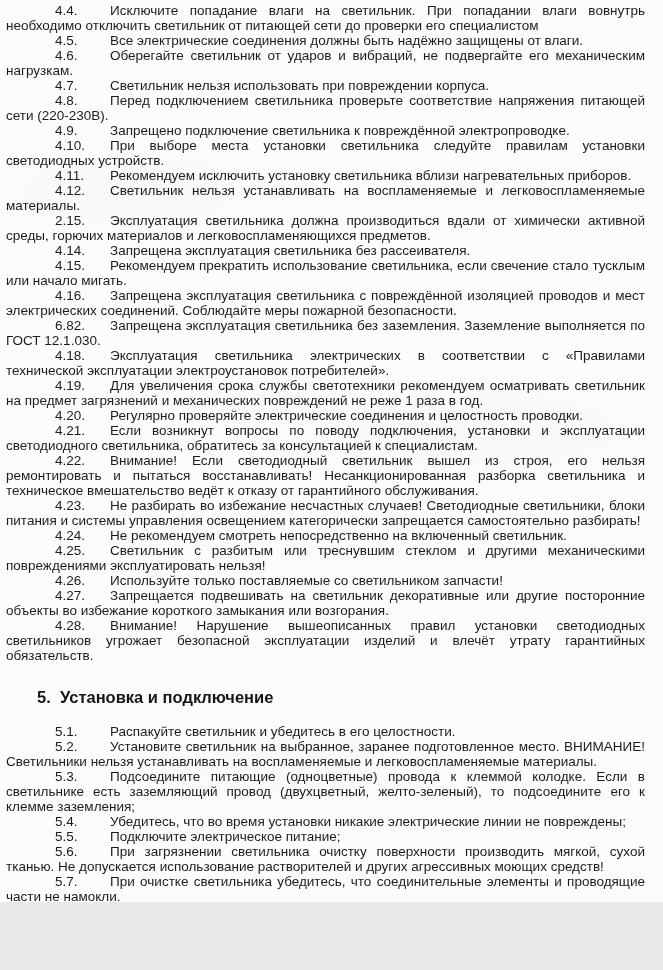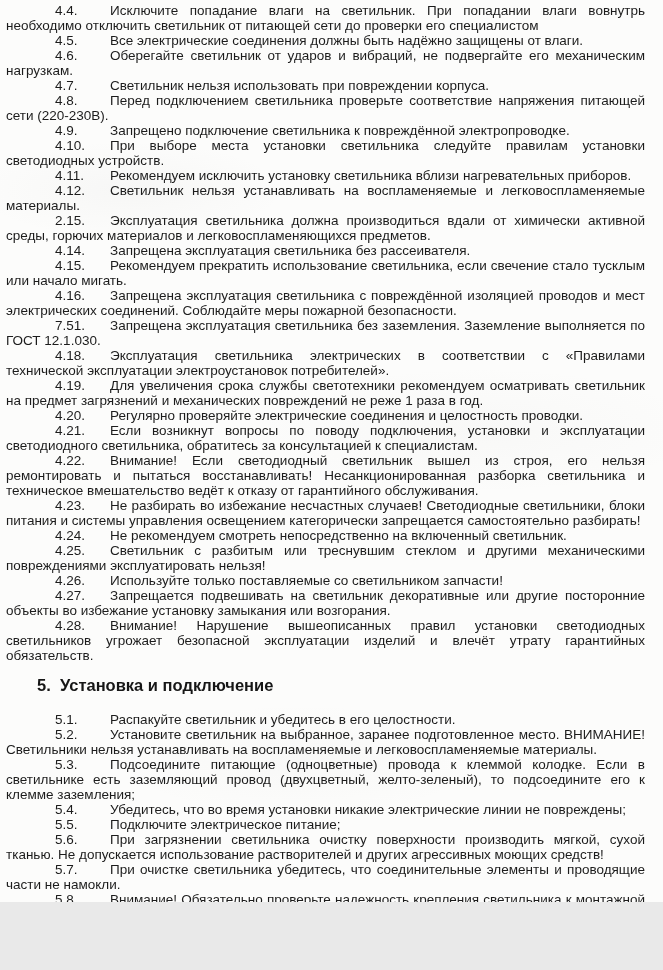--- a/index.html
+++ b/index.html
@@ -29,21 +29,21 @@
     margin: 0;
     text-align: justify;
     text-indent: 49px;
   }
   .pnum {
     display: inline-block;
     width: 55px;
     text-indent: 0;
   }
   .heading {
-    margin: 12px 0 16px 0;
+    margin: 24px 0 16px 0;
     padding-left: 31px;
     font-size: 16.5px;
     line-height: 21px;
     font-weight: bold;
     color: #161616;
     text-indent: 0;
   }
   .hnum {
     display: inline-block;
     width: 23px;
@@ -62,31 +62,31 @@
       <p class="para"><span class="pnum">4.7.</span><span>Светильник нельзя использовать при повреждении корпуса.</span></p>
       <p class="para"><span class="pnum">4.8.</span><span>Перед подключением светильника проверьте соответствие напряжения питающей сети (220-230В).</span></p>
       <p class="para"><span class="pnum">4.9.</span><span>Запрещено подключение светильника к повреждённой электропроводке.</span></p>
       <p class="para"><span class="pnum">4.10.</span><span>При выборе места установки светильника следуйте правилам установки светодиодных устройств.</span></p>
       <p class="para"><span class="pnum">4.11.</span><span>Рекомендуем исключить установку светильника вблизи нагревательных приборов.</span></p>
       <p class="para"><span class="pnum">4.12.</span><span>Светильник нельзя устанавливать на воспламеняемые и легковоспламеняемые материалы.</span></p>
       <p class="para"><span class="pnum">2.15.</span><span>Эксплуатация светильника должна производиться вдали от химически активной среды, горючих материалов и легковоспламеняющихся предметов.</span></p>
       <p class="para"><span class="pnum">4.14.</span><span>Запрещена эксплуатация светильника без рассеивателя.</span></p>
       <p class="para"><span class="pnum">4.15.</span><span>Рекомендуем прекратить использование светильника, если свечение стало тусклым или начало мигать.</span></p>
       <p class="para"><span class="pnum">4.16.</span><span>Запрещена эксплуатация светильника с повреждённой изоляцией проводов и мест электрических соединений. Соблюдайте меры пожарной безопасности.</span></p>
-      <p class="para"><span class="pnum">7.51.</span><span>Запрещена эксплуатация светильника без заземления. Заземление выполняется по ГОСТ 12.1.030.</span></p>
+      <p class="para"><span class="pnum">6.82.</span><span>Запрещена эксплуатация светильника без заземления. Заземление выполняется по ГОСТ 12.1.030.</span></p>
       <p class="para"><span class="pnum">4.18.</span><span>Эксплуатация светильника электрических в соответствии с «Правилами технической эксплуатации электроустановок потребителей».</span></p>
       <p class="para"><span class="pnum">4.19.</span><span>Для увеличения срока службы светотехники рекомендуем осматривать светильник на предмет загрязнений и механических повреждений не реже 1 раза в год.</span></p>
       <p class="para"><span class="pnum">4.20.</span><span>Регулярно проверяйте электрические соединения и целостность проводки.</span></p>
       <p class="para"><span class="pnum">4.21.</span><span>Если возникнут вопросы по поводу подключения, установки и эксплуатации светодиодного светильника, обратитесь за консультацией к специалистам.</span></p>
       <p class="para"><span class="pnum">4.22.</span><span>Внимание! Если светодиодный светильник вышел из строя, его нельзя ремонтировать и пытаться восстанавливать! Несанкционированная разборка светильника и техническое вмешательство ведёт к отказу от гарантийного обслуживания.</span></p>
       <p class="para"><span class="pnum">4.23.</span><span>Не разбирать во избежание несчастных случаев! Светодиодные светильники, блоки питания и системы управления освещением категорически запрещается самостоятельно разбирать!</span></p>
       <p class="para"><span class="pnum">4.24.</span><span>Не рекомендуем смотреть непосредственно на включенный светильник.</span></p>
       <p class="para"><span class="pnum">4.25.</span><span>Светильник с разбитым или треснувшим стеклом и другими механическими повреждениями эксплуатировать нельзя!</span></p>
       <p class="para"><span class="pnum">4.26.</span><span>Используйте только поставляемые со светильником запчасти!</span></p>
-      <p class="para"><span class="pnum">4.27.</span><span>Запрещается подвешивать на светильник декоративные или другие посторонние объекты во избежание установку замыкания или возгорания.</span></p>
+      <p class="para"><span class="pnum">4.27.</span><span>Запрещается подвешивать на светильник декоративные или другие посторонние объекты во избежание короткого замыкания или возгорания.</span></p>
       <p class="para"><span class="pnum">4.28.</span><span>Внимание! Нарушение вышеописанных правил установки светодиодных светильников угрожает безопасной эксплуатации изделий и влечёт утрату гарантийных обязательств.</span></p>
     </div>
 
   <h2 class="heading"><span class="hnum">5.</span><span>Установка и подключение</span></h2>
 
   <div id="sec5">
       <p class="para"><span class="pnum">5.1.</span><span>Распакуйте светильник и убедитесь в его целостности.</span></p>
       <p class="para"><span class="pnum">5.2.</span><span>Установите светильник на выбранное, заранее подготовленное место. ВНИМАНИЕ! Светильники нельзя устанавливать на воспламеняемые и легковоспламеняемые материалы.</span></p>
       <p class="para"><span class="pnum">5.3.</span><span>Подсоедините питающие (одноцветные) провода к клеммой колодке. Если в светильнике есть заземляющий провод (двухцветный, желто-зеленый), то подсоедините его к клемме заземления;</span></p>
       <p class="para"><span class="pnum">5.4.</span><span>Убедитесь, что во время установки никакие электрические линии не повреждены;</span></p>

